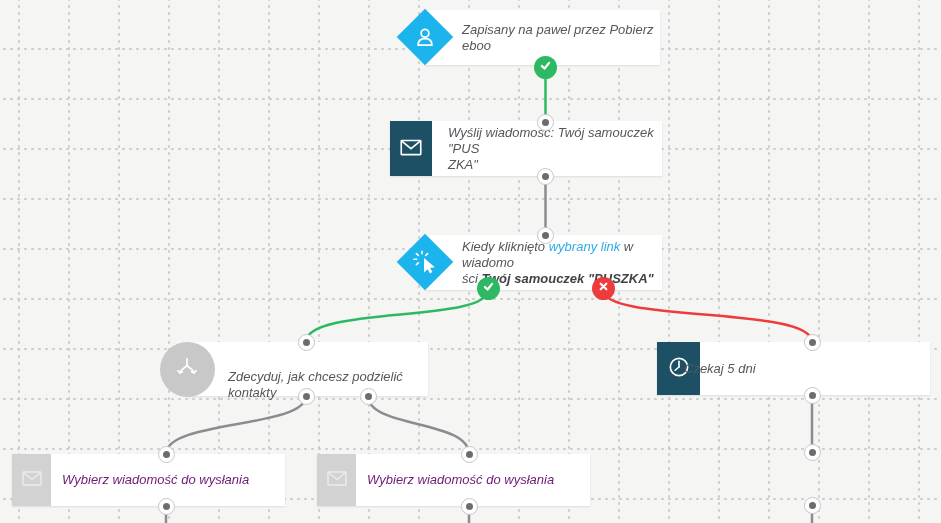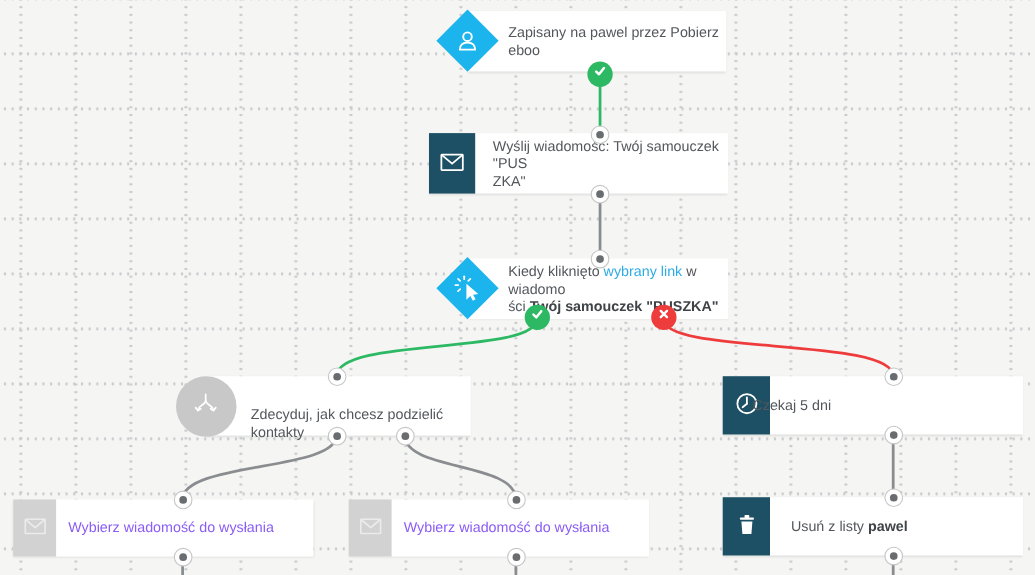--- a/index.html
+++ b/index.html
@@ -18,24 +18,24 @@
   .wire.green{stroke:#2db963;}
   .wire.red{stroke:#ee3c3c;}
   .wire.gray{stroke:#8a8d8f;}
 
   .card{
     position:absolute;background:#ffffff;z-index:2;
     box-shadow:0 1px 2px rgba(0,0,0,0.10);
     display:flex;align-items:center;
     font-size:13px;line-height:16px;color:#53575c;
   }
-  .card-text{position:relative;}
+  .card-text{position:relative;font-style:italic;}
   .card-text .link{color:#2fabe4;}
   .card-text b{font-weight:bold;color:#3f4347;}
-  .card-text.muted{color:#8b5cf6;}
+  .card-text.muted{color:#701a75;}
 
   .icon-square{
     position:absolute;left:0;top:0;bottom:0;
     display:flex;align-items:center;justify-content:center;
   }
   .icon-square.teal{background:#1d5064;}
   .icon-square.gray{background:#d2d2d2;}
 
   .diamond{
     position:absolute;width:40px;height:40px;background:#1cb4ec;
@@ -221,29 +221,15 @@
         </svg>
       </span>
     </div>
     <div class="card-text" style="margin-left:27px;margin-right:6px;">
       <div>Czekaj 5 dni</div>
     </div>
   </div>
   <div class="port" style="left:803.5px;top:386.5px;"></div>
 
   <div class="port" style="left:803.5px;top:443.5px;"></div>
-  <div class="card" style="left:657px;top:452px;width:273px;height:53px;">
-    <div class="icon-square teal" style="width:43px;">
-      <span>
-        <svg width="24" height="24" viewBox="0 0 24 24">
-          <rect x="9.8" y="3.2" width="4.4" height="2.6" rx="0.8" fill="#ffffff"></rect>
-          <rect x="5.6" y="5.4" width="12.8" height="2" rx="0.8" fill="#ffffff"></rect>
-          <path d="M7,9 h10 l-0.9,11.5 h-8.2 Z" fill="#ffffff"></path>
-        </svg>
-      </span>
-    </div>
-    <div class="card-text" style="margin-left:62px;margin-right:6px;">
-      <div><span>Usuń z listy </span><b>pawel</b></div>
-    </div>
-  </div>
   <div class="port" style="left:803.5px;top:496.5px;"></div>
 
 </div>
 
 </body></html>

